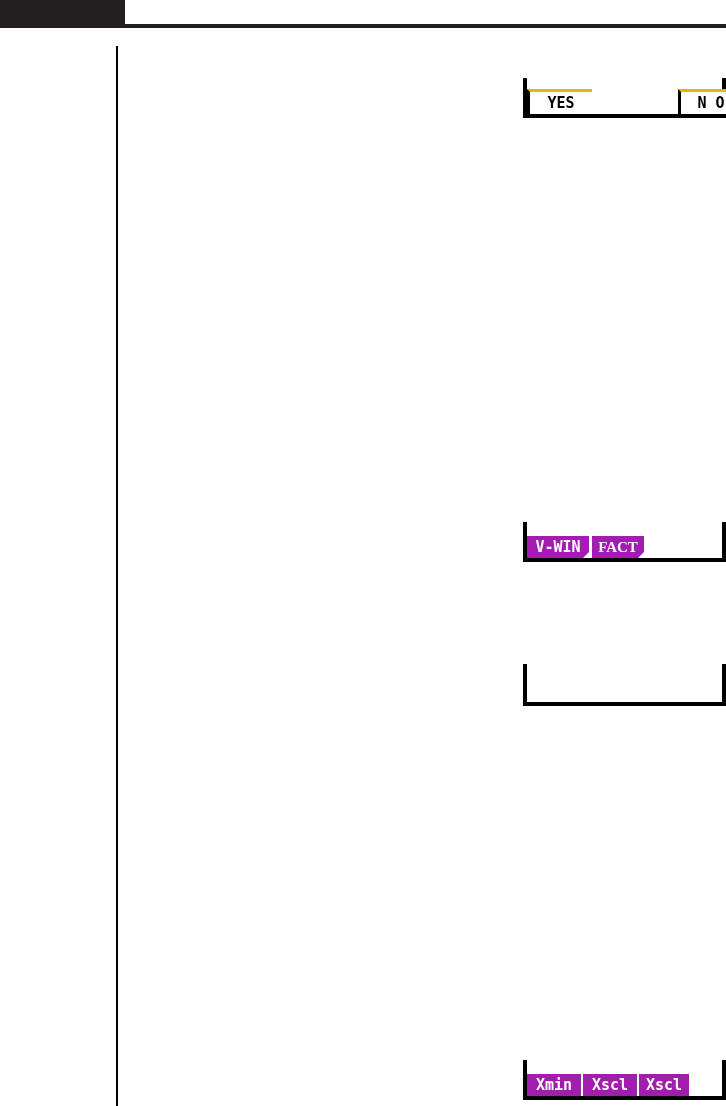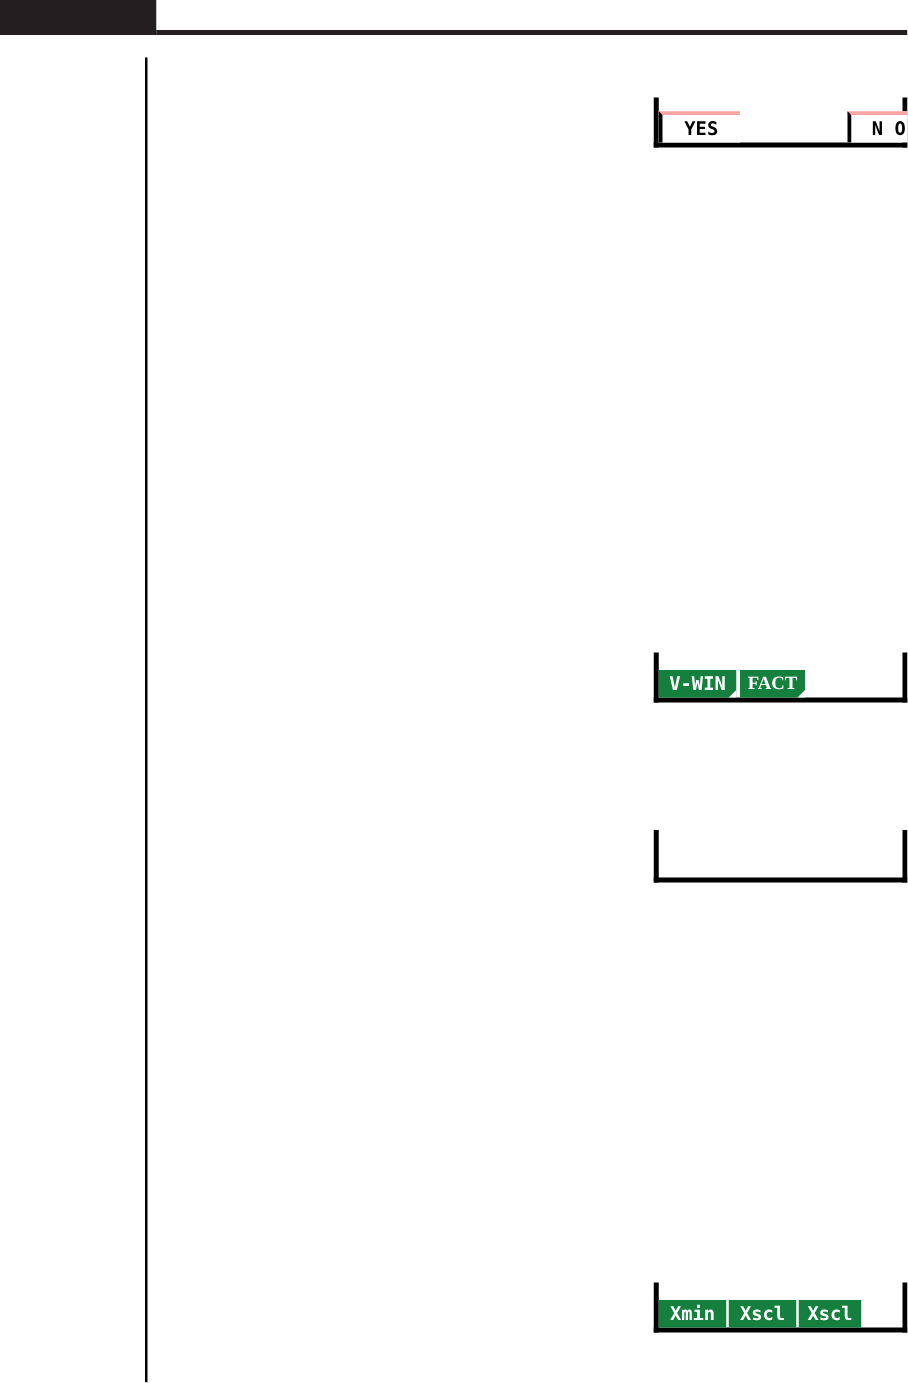--- a/index.html
+++ b/index.html
@@ -57,28 +57,28 @@
     display:flex;align-items:center;justify-content:center;
     font-family:"DejaVu Sans Mono", monospace;
     font-size:15px;
     font-weight:bold;
     letter-spacing:0px;
     white-space:pre;
     padding:0 2px;
   }
   
   .fkey.inverse{
-    background:#15803d;
+    background:#a21caf;
     color:#ffffff;
   }
   
   .fkey.outline{
     background:#ffffff;
     color:#000000;
-    border-top:3px solid #fca5a5;
+    border-top:3px solid #eab308;
     border-left:3px solid #000;
   }
 
   
   .fkey .tri{
     position:absolute;right:0px;bottom:0px;
     width:0;height:0;
     border-left:6px solid transparent;
     border-bottom:6px solid #ffffff;
   }
@@ -113,21 +113,21 @@
         <div class="fkey inverse" style="width: 58px;">V-WIN<span class="tri"></span></div>
         <div class="fkey-spacer" style="width: 3px;"></div>
         <div class="fkey inverse" style="width: 48px; font-family: Liberation Serif, serif;">FACT<span class="tri"></span></div>
       </div>
     </div>
     <div class="fkey-bar" style="left: 523px; top: 664px; width: 203px; height: 42px;">
       <div class="bar-left"></div>
       <div class="bar-right"></div>
       <div class="bar-bottom"></div>
     </div>
-    <div class="fkey-bar" style="left: 523px; top: 1026px; width: 203px; height: 40px;">
+    <div class="fkey-bar" style="left: 523px; top: 1060px; width: 203px; height: 40px;">
       <div class="bar-left"></div>
       <div class="bar-right"></div>
       <div class="bar-bottom"></div>
       <div class="bar-inner">
         <div class="fkey inverse" style="width: 50px;">Xmin</div>
         <div class="fkey-spacer" style="width: 2px;"></div>
         <div class="fkey inverse" style="width: 50px;">Xscl</div>
         <div class="fkey-spacer" style="width: 2px;"></div>
         <div class="fkey inverse" style="width: 46px;">Xscl</div>
       </div>

